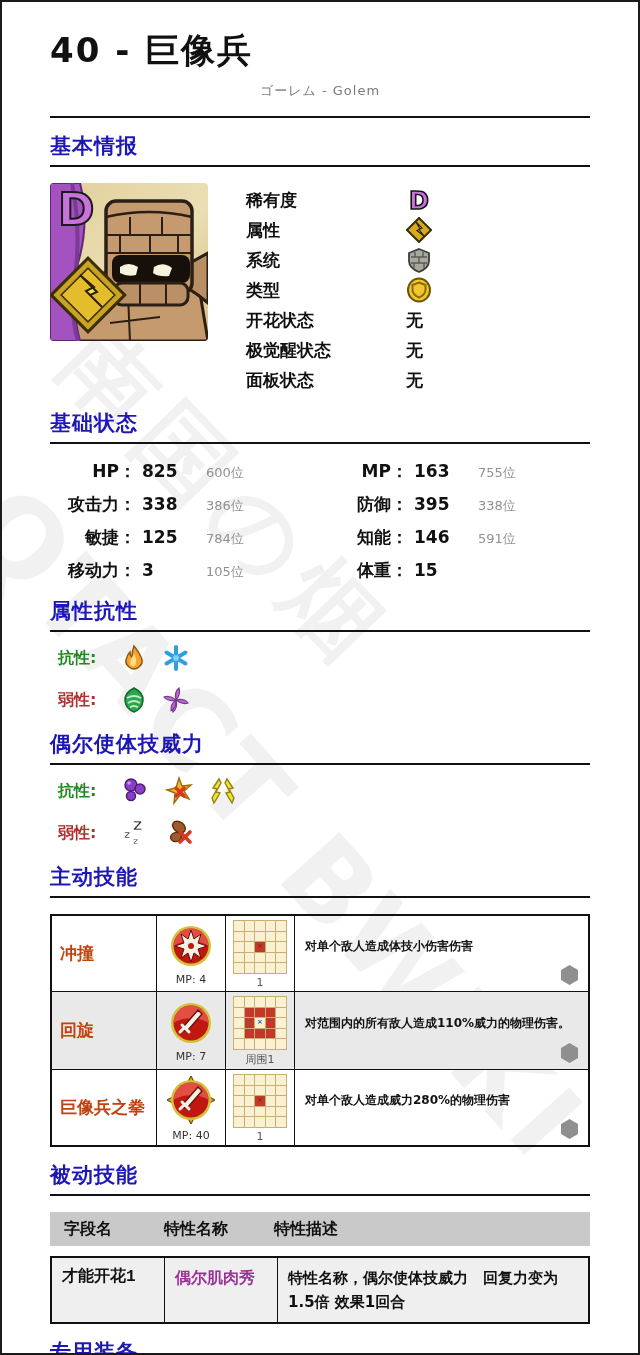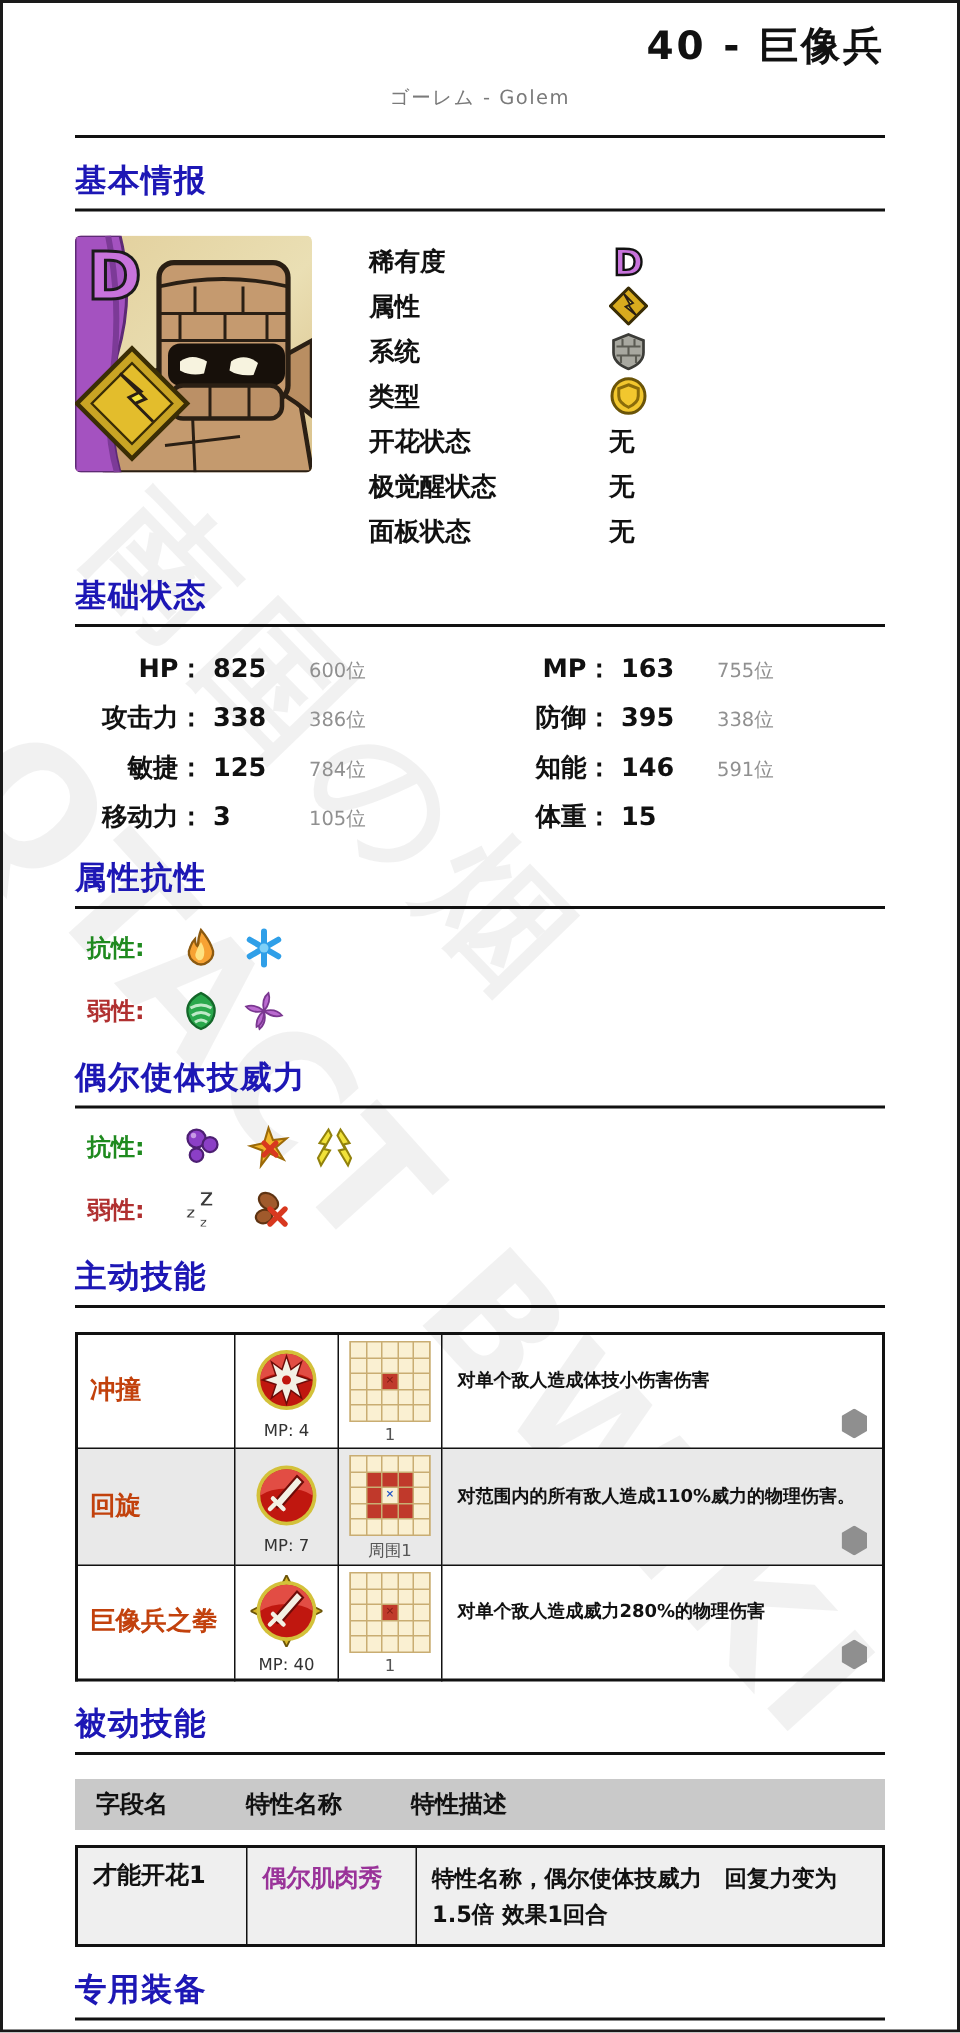--- a/index.html
+++ b/index.html
@@ -5,21 +5,21 @@
   html,body{margin:0;padding:0;background:#fff;}
   body{font-family:"DejaVu Sans","Liberation Sans",sans-serif;color:#111;}
   .page{position:relative;width:640px;height:1355px;box-sizing:border-box;
         border:2px solid #1a1a1a;background:#fff;overflow:hidden;}
   .content{position:relative;z-index:2;padding:0 48px;}
   
   .wm{position:absolute;z-index:1;color:rgba(0,0,0,0.055);font-weight:bold;white-space:nowrap;pointer-events:none;}
   .wm1{top:300px;left:120px;font-size:92px;letter-spacing:14px;transform:rotate(46deg);transform-origin:left top;}
   .wm2{top:390px;left:-30px;font-size:108px;letter-spacing:6px;transform:rotate(48deg);transform-origin:left top;}
   
-  .title{margin-top:11px;text-align:right;font-size:26px;font-weight:bold;letter-spacing:2px;}
+  .title{margin-top:26px;text-align:left;font-size:34px;font-weight:bold;letter-spacing:2px;}
   .subtitle{margin-top:8px;text-align:center;font-size:13px;color:#7a7a7a;letter-spacing:1px;}
   .toprule{border:none;border-top:2px solid #111;margin:16px 0 0 0;}
   
   h2.sec{margin:14px 0 0 0;font-size:21px;color:#1d17b5;font-weight:bold;
          border-bottom:2px solid #111;padding-bottom:5px;letter-spacing:1px;}
   
   .basic{display:flex;margin-top:16px;}
   .portrait{width:158px;height:158px;flex:0 0 158px;border-radius:4px;overflow:hidden;}
   .info-rows{margin-left:38px;flex:1;padding-top:2px;}
   .info-row{display:flex;align-items:center;height:30px;}
@@ -58,21 +58,21 @@
   .hex{position:absolute;right:10px;bottom:6px;width:17px;height:20px;background:#8f8f8f;
        clip-path:polygon(50% 0,100% 25%,100% 75%,50% 100%,0 75%,0 25%);}
   
   .pass-head{display:flex;background:#c9c9c9;margin-top:16px;height:34px;align-items:center;
              font-weight:bold;font-size:16px;}
   .ph1{width:100px;padding-left:14px;}
   .ph2{width:110px;}
   .ph3{flex:1;}
   table.passive{width:100%;border-collapse:collapse;margin-top:10px;border:2px solid #111;background:#efefef;}
   table.passive td{border:1.5px solid #111;padding:8px 10px;vertical-align:top;}
-  .pfield{width:92px;font-size:16px;font-weight:bold;}
+  .pfield{width:92px;font-size:16px;font-weight:bold;font-family:Liberation Mono, monospace;}
   .pname{width:92px;font-size:16px;font-weight:bold;color:#993399;line-height:1.5;}
   .pdesc{font-size:15px;font-weight:600;line-height:1.6;}
 </style>
 </head>
 <body>
 
 <div class="page">
 
   <div class="wm wm1">南国の烟</div>
   <div class="wm wm2">DQTACT BWIKI</div>

